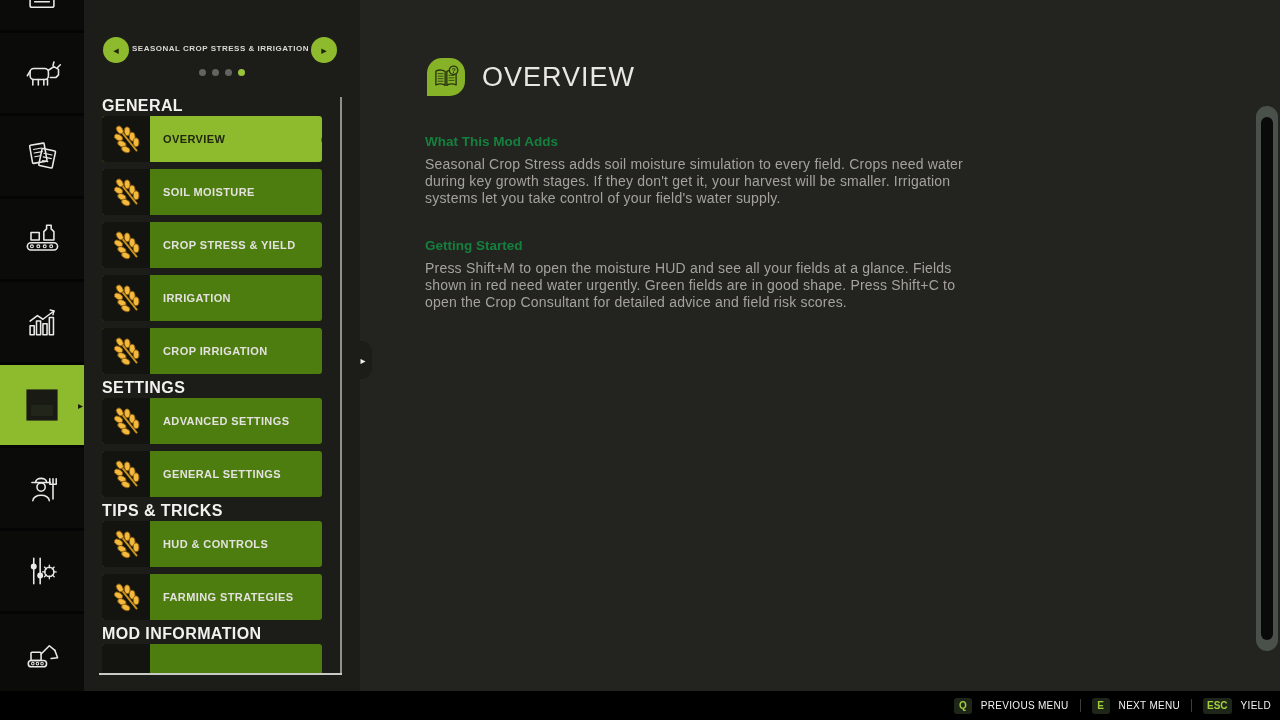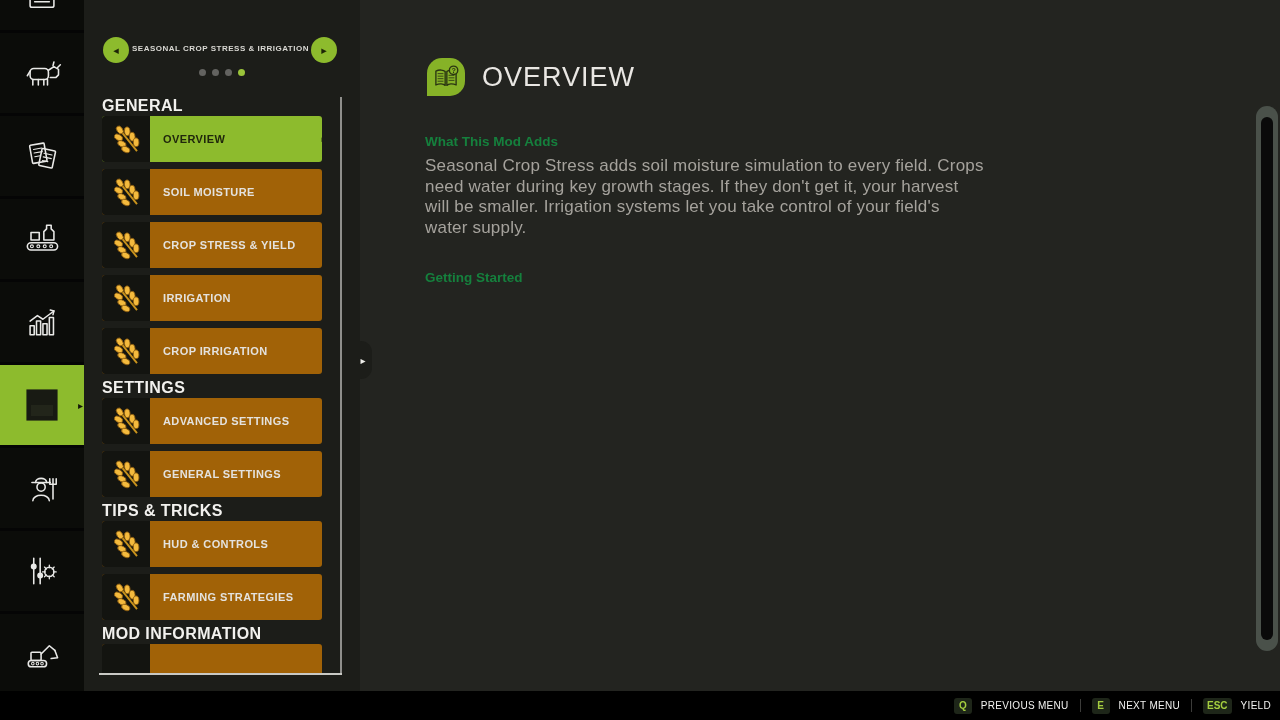--- a/index.html
+++ b/index.html
@@ -39,21 +39,21 @@
     color:#d9d8d3; font-size:8px; font-weight:bold; letter-spacing:0.5px; white-space:nowrap; overflow:hidden;
   }
   .car-dots { position:absolute; left:0; right:0; top:39px; display:flex; justify-content:center; gap:6px; }
   .dot { width:7px; height:7px; border-radius:50%; background:#636360; }
   .dot.active { background:#9ac43a; }
 
   .menu { position:absolute; left:18px; top:99px; width:220px; height:575px; overflow:hidden; }
   .sec-header { height:14px; line-height:14px; margin:6px 0 3px 0; color:#f2f1ee; font-size:16px; font-weight:bold; letter-spacing:0.4px; }
   .sec-header:first-child { margin-top:0; }
   .tile {
-    position:relative; height:46px; margin-bottom:7px; background:#a16207;
+    position:relative; height:46px; margin-bottom:7px; background:#4d7c0f;
     border-radius:3px; display:flex; align-items:center; cursor:pointer;
   }
   .tile-icon { width:48px; height:46px; flex:none; background:#131410; border-radius:3px 0 0 3px; display:flex; align-items:center; justify-content:center; }
   .tile-label { padding-left:13px; font-size:11px; font-weight:bold; color:#e4e2de; letter-spacing:0.4px; }
   .tile.selected { background:#8dbb2d; }
   .tile.selected .tile-label { color:#20270c; }
   .tile.selected::after { content:''; position:absolute; right:-7px; top:5px; bottom:5px; width:14px; background:#8dbb2d; border-radius:0 10px 10px 0; }
   .tile-arrow { position:absolute; right:-4px; top:50%; transform:translateY(-50%); color:#20270c; font-size:9px; z-index:2; }
 
   .side-scrollbar { position:absolute; left:256px; top:97px; width:2px; height:576px; background:#8f8f8c; }
@@ -61,21 +61,21 @@
   .side-notch { position:absolute; left:266px; top:341px; width:22px; height:38px; background:#1c1d19; border-radius:0 11px 11px 0; display:flex; align-items:center; justify-content:center; }
   .side-notch span { color:#f0f0ec; font-size:10px; margin-left:4px; }
 
   
   .main { position:absolute; left:276px; top:0; right:0; height:691px; }
   .main-header { position:absolute; left:67px; top:58px; display:flex; align-items:center; gap:17px; }
   .help-badge { width:38px; height:38px; background:#86b227; border-radius:15px 15px 15px 0; display:flex; align-items:center; justify-content:center; }
   .main-title { color:#e9e7e3; font-size:27px; letter-spacing:1px; font-weight:400; }
   .content { position:absolute; left:65px; top:134px; width:562px; }
   .c-heading { color:#15803d; font-size:13.5px; font-weight:bold; margin-bottom:7px; }
-  .c-body { color:#a5a29c; font-size:17px; line-height:1.22; letter-spacing:0.2px; margin-bottom:31px; }
+  .c-body { color:#a5a29c; font-size:14px; line-height:1.22; letter-spacing:0.2px; margin-bottom:31px; }
 
   .main-scroll-track { position:absolute; right:2px; top:106px; width:22px; height:545px; background:#4a514a; border-radius:11px; }
   .main-scroll-thumb { position:absolute; left:5px; top:11px; width:12px; height:523px; background:#0a0a0a; border-radius:6px; }
 
   
   .bottombar {
     position:absolute; left:0; bottom:0; width:1280px; height:29px; background:#000;
     display:flex; align-items:center; justify-content:flex-end; padding-right:9px; gap:11px;
   }
   .hint { display:flex; align-items:center; gap:9px; cursor:pointer; }
@@ -400,20 +400,21 @@
           <circle cx="28" cy="11" r="5" fill="#86b227"></circle>
           <text x="28" y="14.2" font-size="8.5" fill="#2a3512" stroke="none" text-anchor="middle" font-weight="bold">?</text>
         </svg>
       </div>
       <div class="main-title">OVERVIEW</div>
     </div>
     <div class="content">
       <div class="c-heading">What This Mod Adds</div>
       <div class="c-body">Seasonal Crop Stress adds soil moisture simulation to every field. Crops need water during key growth stages. If they don't get it, your harvest will be smaller. Irrigation systems let you take control of your field's water supply.</div>
       <div class="c-heading">Getting Started</div>
+      <div class="c-body">Press Shift+M to open the moisture HUD and see all your fields at a glance. Fields shown in red need water urgently. Green fields are in good shape. Press Shift+C to open the Crop Consultant for detailed advice and field risk scores.</div>
     </div>
     <div class="main-scroll-track">
       <div class="main-scroll-thumb"></div>
     </div>
   </div>
 
   <div class="bottombar">
     <div class="hint">
       <span class="keycap">Q</span>
       <span class="hint-label">PREVIOUS MENU</span>

